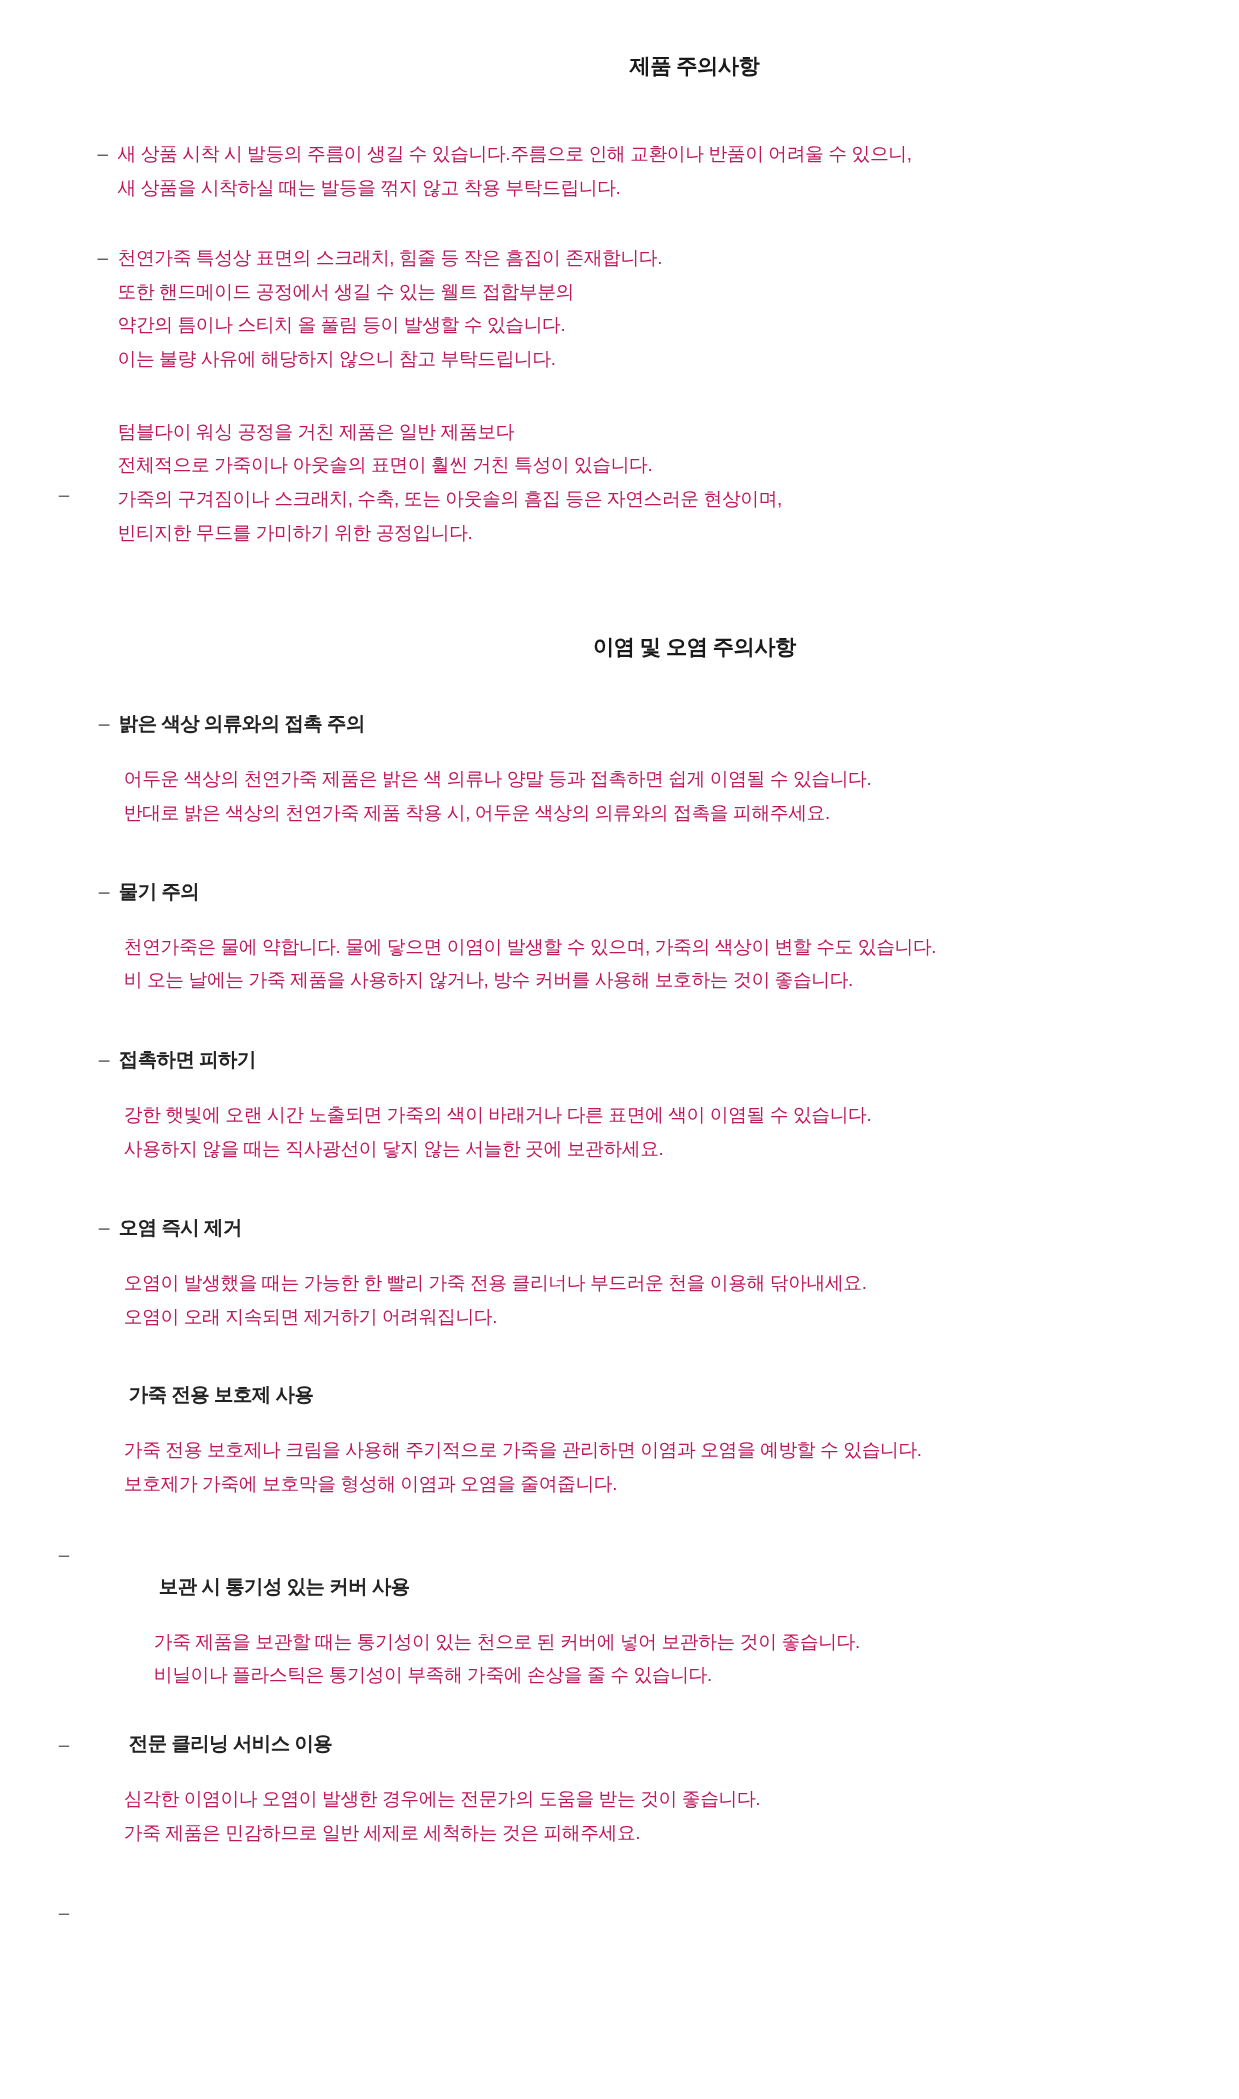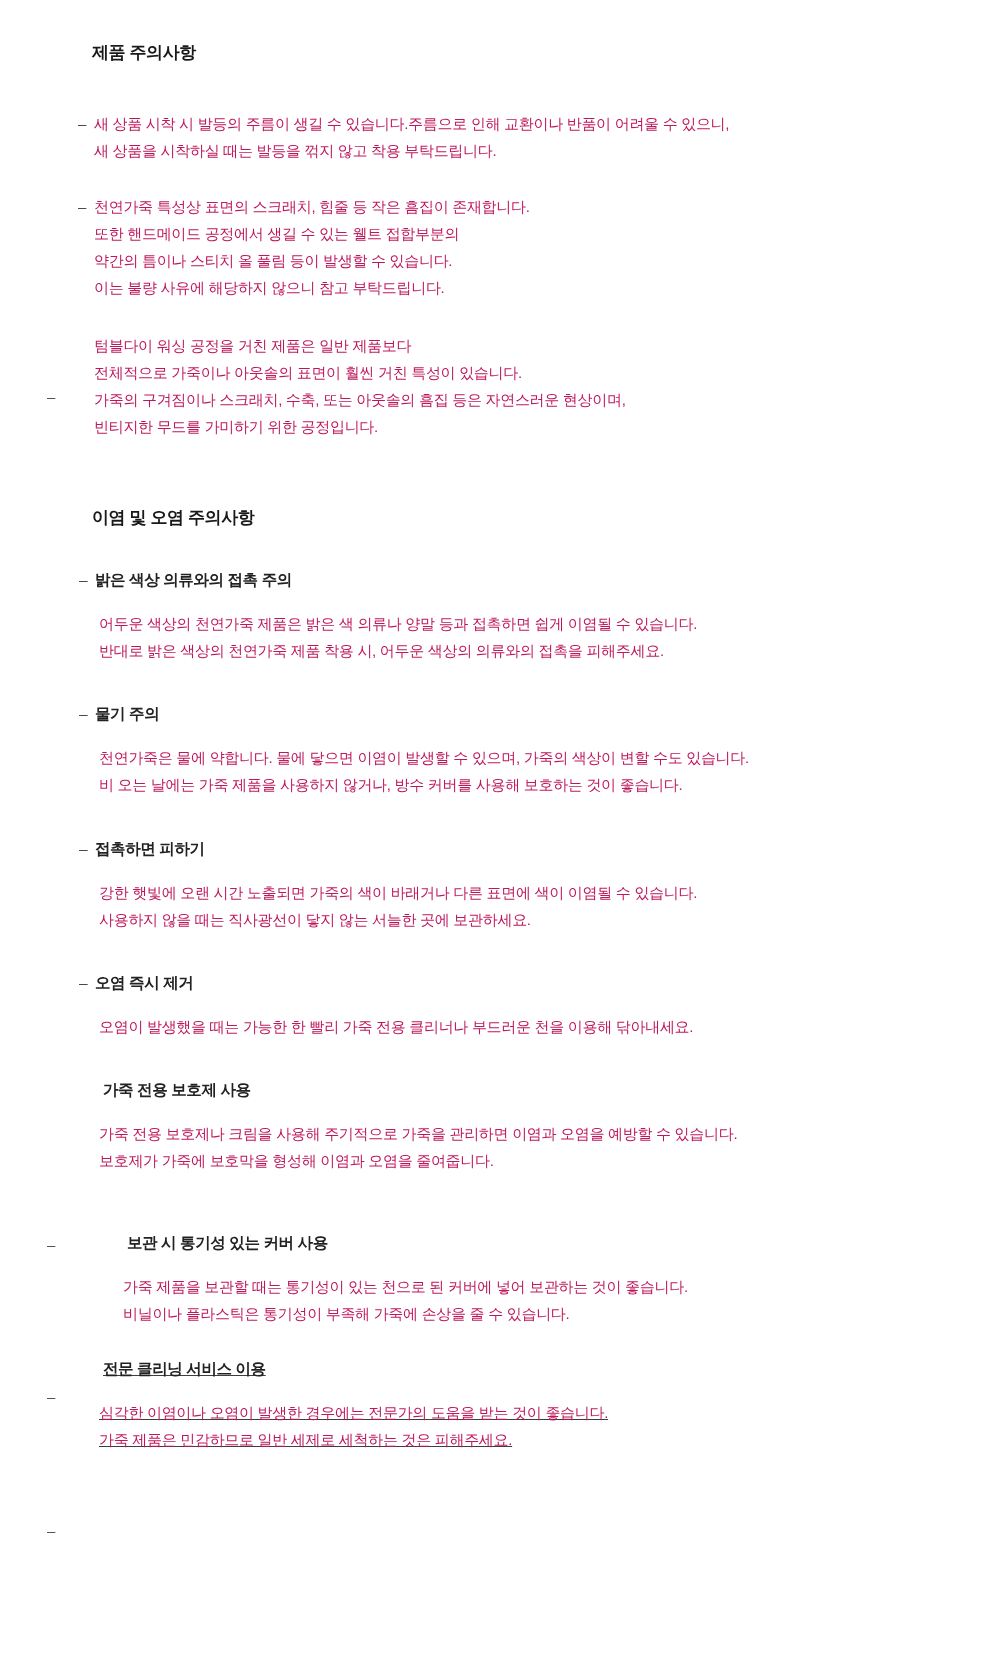--- a/index.html
+++ b/index.html
@@ -6,26 +6,27 @@
   .page{
     position:relative;
     width:991px;
     height:1679px;
     background:#ffffff;
     font-family:"Liberation Sans","DejaVu Sans",sans-serif;
     color:#3e3e3e;
     overflow:hidden;
   }
   .h-title{
-    margin:0 0 0 92px;
+    margin:0 0 0 120px;
     font-size:17px;
     line-height:25px;
     font-weight:700;
     color:#191919;
     letter-spacing:-0.4px;
+    text-align:center;
   }
   .t1{padding-top:40px;}
   .t2{margin-top:65px;}
   .body-line{
     font-size:15px;
     line-height:27px;
     letter-spacing:-0.3px;
     color:#be185d;
     white-space:nowrap;
   }
@@ -60,21 +61,21 @@
     color:#4a4a4a;
   }
   .sec-body{
     margin-left:99px;
     margin-top:17px;
   }
   .sec{margin-top:36px;}
   .sec.s3{margin-top:37px;}
   .sec.plain .sec-head{margin-left:103px;}
   .sec.s6{margin-top:55px;padding-left:24px;}
-  .sec.s7{margin-top:28px;text-decoration:underline;}
+  .sec.s7{margin-top:28px;}
   .stray-dash{
     position:absolute;
     left:47px;
     font-size:15px;
     line-height:14px;
     color:#555555;
   }
   .stray-a{top:390px;}
   .stray-b{top:1238px;}
   .stray-c{top:1390px;}
@@ -150,20 +151,21 @@
     </div>
   </div>
 
   <div class="sec s4">
     <div class="sec-head">
       <span class="dash">–</span>
       <span>오염 즉시 제거</span>
     </div>
     <div class="sec-body">
       <div class="body-line">오염이 발생했을 때는 가능한 한 빨리 가죽 전용 클리너나 부드러운 천을 이용해 닦아내세요.</div>
+      <div class="body-line">오염이 오래 지속되면 제거하기 어려워집니다.</div>
     </div>
   </div>
 
   <div class="sec s5 plain">
     <div class="sec-head">
       <span>가죽 전용 보호제 사용</span>
     </div>
     <div class="sec-body">
       <div class="body-line">가죽 전용 보호제나 크림을 사용해 주기적으로 가죽을 관리하면 이염과 오염을 예방할 수 있습니다.</div>
       <div class="body-line">보호제가 가죽에 보호막을 형성해 이염과 오염을 줄여줍니다.</div>

